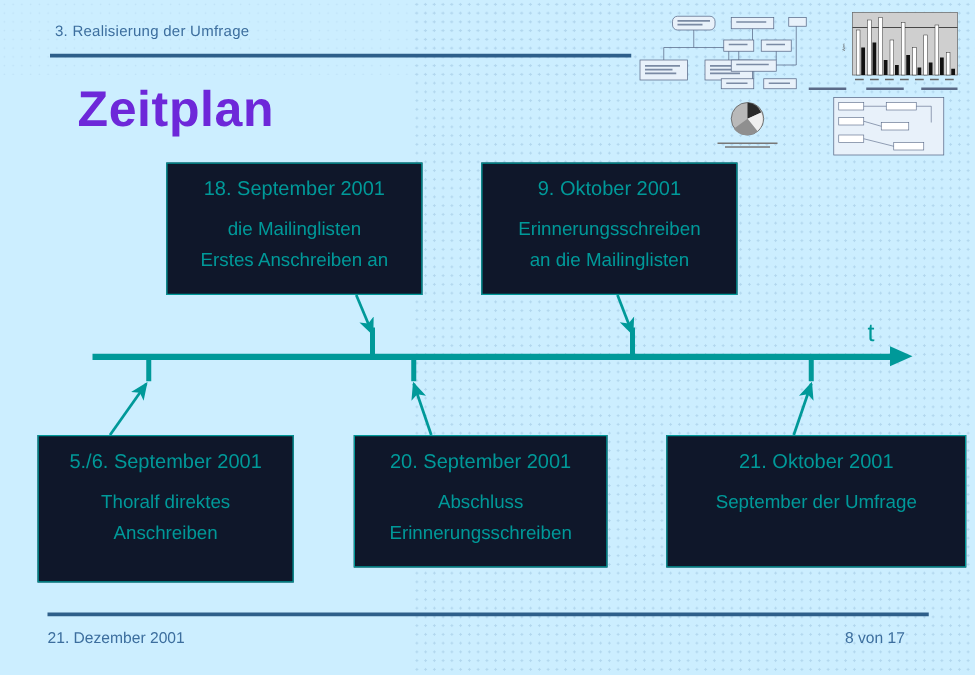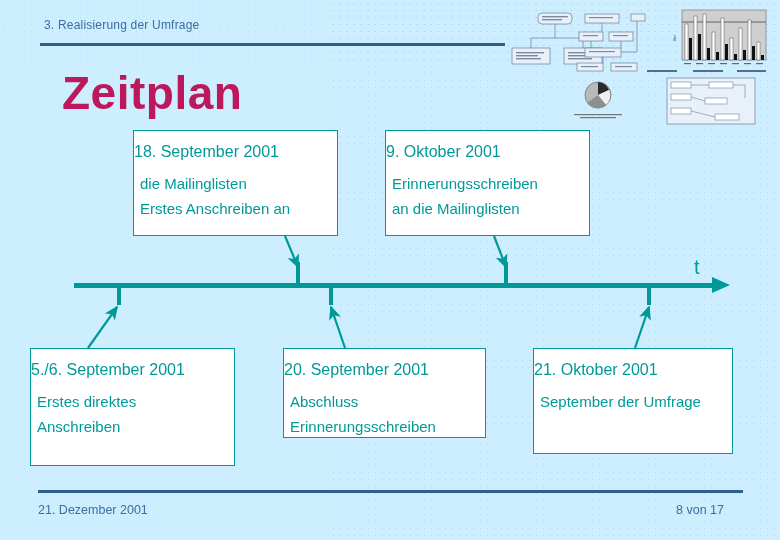--- a/index.html
+++ b/index.html
@@ -54,23 +54,23 @@
     left: 40px;
     top: 43px;
     width: 465px;
     height: 3px;
     background: #2e5f8a;
   }
   #slide-title {
     position: absolute;
     left: 62px;
     top: 66px;
-    font-size: 46px;
+    font-size: 40px;
     font-weight: bold;
-    color: #be185d;
+    color: #6d28d9;
     letter-spacing: 0.5px;
     white-space: nowrap;
   }
 
   
   .thumb { position: absolute; }
   #thumb-tree   { left: 508px; top: 10px;  width: 132px; height: 62px; }
   #thumb-flow   { left: 575px; top: 12px;  width: 72px;  height: 62px; }
   #thumb-bar    { left: 672px; top: 8px;   width: 96px;  height: 62px; }
   #thumb-pie    { left: 570px; top: 78px;  width: 56px;  height: 42px; }
@@ -106,42 +106,42 @@
     width: 4px;
     background: #009999;
   }
   .tick.below { top: 287px; height: 18px; }
   .tick.above { top: 262px; height: 22px; }
 
   
   .event-box {
     position: absolute;
     border: 1.5px solid #009999;
-    background: #ffffff;
+    background: #0f172a;
     box-sizing: border-box;
     color: #009999;
-    text-align: left;
+    text-align: center;
     padding-top: 10px;
   }
   .event-date {
     font-size: 16px;
     line-height: 22px;
     white-space: nowrap;
   }
   .event-desc {
     font-size: 15px;
     line-height: 25px;
     margin-top: 8px;
     padding: 0 6px;
   }
   #box-top-1 { left: 133px; top: 130px; width: 205px; height: 106px; }
   #box-top-2 { left: 385px; top: 130px; width: 205px; height: 106px; }
   #box-bot-1 { left: 30px;  top: 348px; width: 205px; height: 118px; }
-  #box-bot-2 { left: 283px; top: 348px; width: 203px; height: 90px; }
-  #box-bot-3 { left: 533px; top: 348px; width: 200px; height: 106px; }
+  #box-bot-2 { left: 283px; top: 348px; width: 203px; height: 106px; }
+  #box-bot-3 { left: 533px; top: 348px; width: 240px; height: 106px; }
 
   
   #connectors {
     position: absolute;
     left: 0; top: 0;
     width: 780px; height: 540px;
     pointer-events: none;
   }
 
   
@@ -336,21 +336,21 @@
     <div class="event-date">9. Oktober 2001</div>
     <div class="event-desc">
       <div>Erinnerungsschreiben</div>
       <div>an die Mailinglisten</div>
     </div>
   </div>
 
   <div class="event-box" id="box-bot-1">
     <div class="event-date">5./6. September 2001</div>
     <div class="event-desc">
-      <div>Erstes direktes</div>
+      <div>Thoralf direktes</div>
       <div>Anschreiben</div>
     </div>
   </div>
 
   <div class="event-box" id="box-bot-2">
     <div class="event-date">20. September 2001</div>
     <div class="event-desc">
       <div>Abschluss</div>
       <div>Erinnerungsschreiben</div>
     </div>

